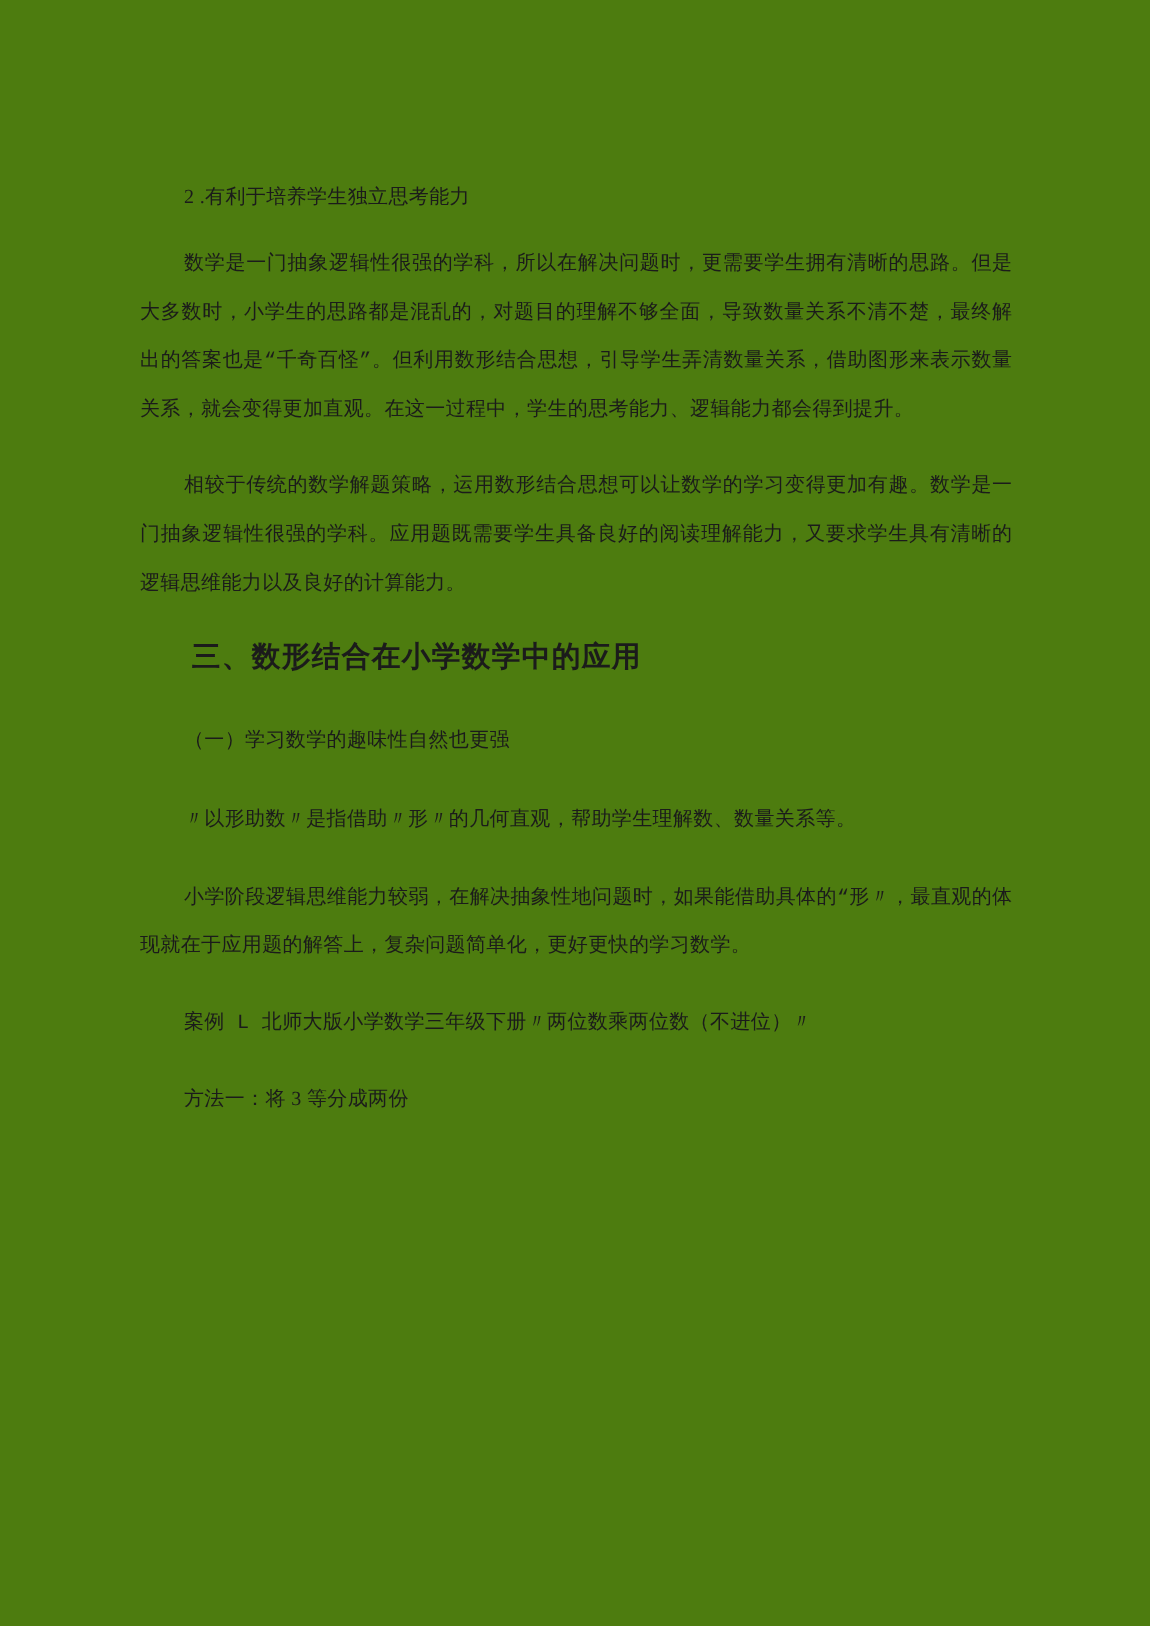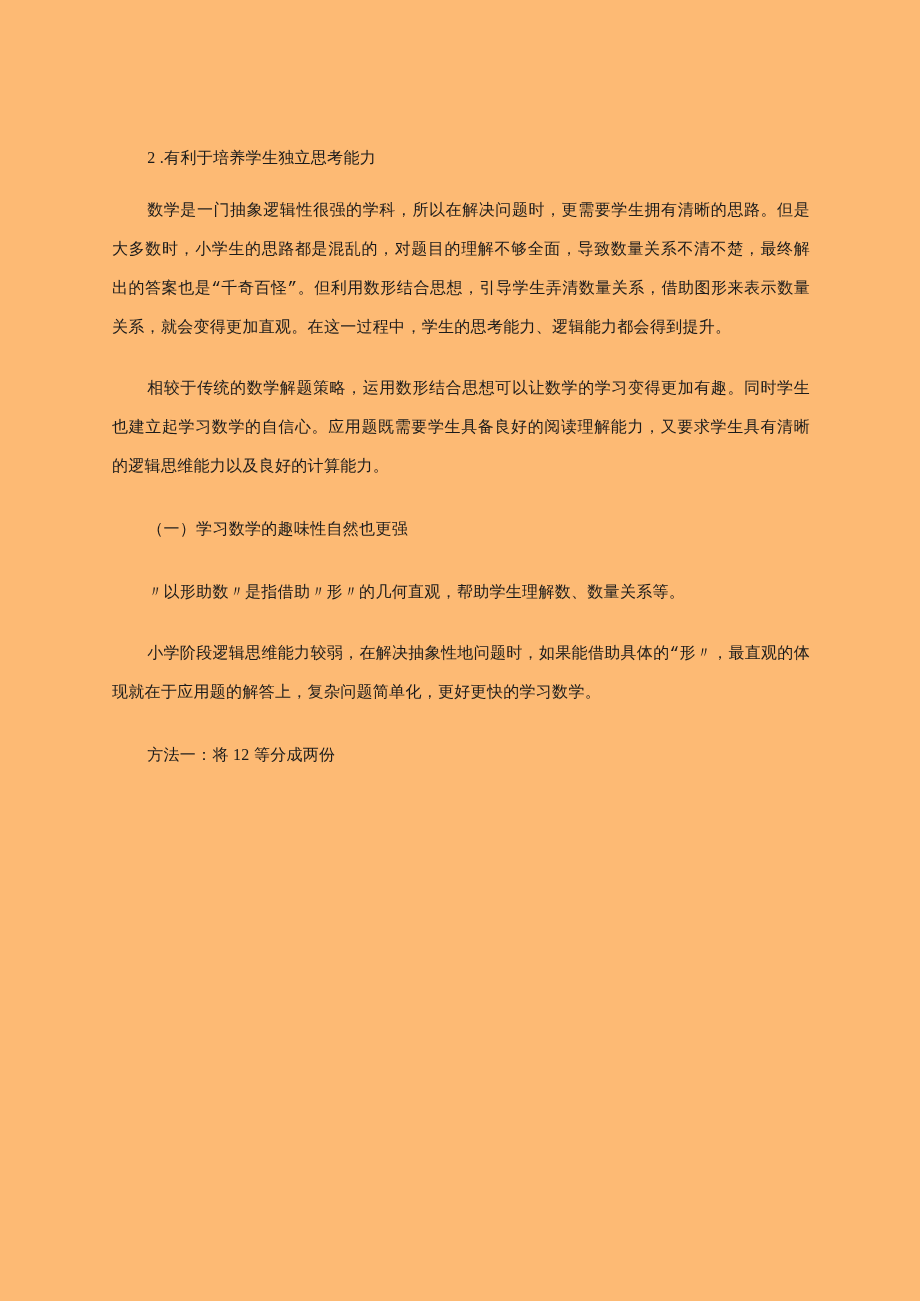--- a/index.html
+++ b/index.html
@@ -4,21 +4,21 @@
 <style>
   html, body {
     margin: 0;
     padding: 0;
     background: #ffffff;
   }
   .page {
     position: relative;
     width: 920px;
     height: 1301px;
-    background: #fdba74;
+    background: #4d7c0f;
     box-sizing: border-box;
     padding: 138px 110px 40px 112px;
     font-family: "Liberation Serif", "DejaVu Serif", serif;
     color: #1b1b1b;
     overflow: hidden;
   }
   .block {
     margin: 0 0 16px 0;
     font-size: 16px;
     line-height: 39px;
@@ -52,27 +52,29 @@
 </head>
 <body>
 
 <div class="page">
 
   <p class="block subhead">2 .有利于培养学生独立思考能力</p>
 
   <p class="block para gap-lg">数学是一门抽象逻辑性很强的学科，所以在解决问题时，更需要学生拥有清晰的思路。但是大多数时，小学生的思路都是混乱的，对题目的理解不够全面，导致数量关系不清不楚，最终解出的答案也是“千奇百怪”。但利用数形结合思想，引导学生弄清数量关系，借助图形来表示数量关系，就会变得更加直观。在这一过程中，学生的思考能力、逻辑能力都会得到提升。</p>
 
 
-  <p class="block para gap-lg">相较于传统的数学解题策略，运用数形结合思想可以让数学的学习变得更加有趣。同时学生也建立起学习数学的自信心。应用题既需要学生具备良好的阅读理解能力，又要求学生具有清晰的逻辑思维能力以及良好的计算能力。</p>
+  <p class="block para gap-lg">相较于传统的数学解题策略，运用数形结合思想可以让数学的学习变得更加有趣。数学是一门抽象逻辑性很强的学科。应用题既需要学生具备良好的阅读理解能力，又要求学生具有清晰的逻辑思维能力以及良好的计算能力。</p>
 
 
 
+  <h2 class="big-heading">三、数形结合在小学数学中的应用</h2>
 
   <p class="block plainline gap-xl">（一）学习数学的趣味性自然也更强</p>
 
   <p class="block plainline gap-xl">〃以形助数〃是指借助〃形〃的几何直观，帮助学生理解数、数量关系等。</p>
 
   <p class="block para gap-lg">小学阶段逻辑思维能力较弱，在解决抽象性地问题时，如果能借助具体的“形〃，最直观的体现就在于应用题的解答上，复杂问题简单化，更好更快的学习数学。</p>
 
+  <p class="block plainline gap-lg">案例 L 北师大版小学数学三年级下册〃两位数乘两位数（不进位）〃</p>
 
-  <p class="block plainline">方法一：将 12 等分成两份</p>
+  <p class="block plainline">方法一：将 3 等分成两份</p>
 
 </div>
 
 </body></html>

